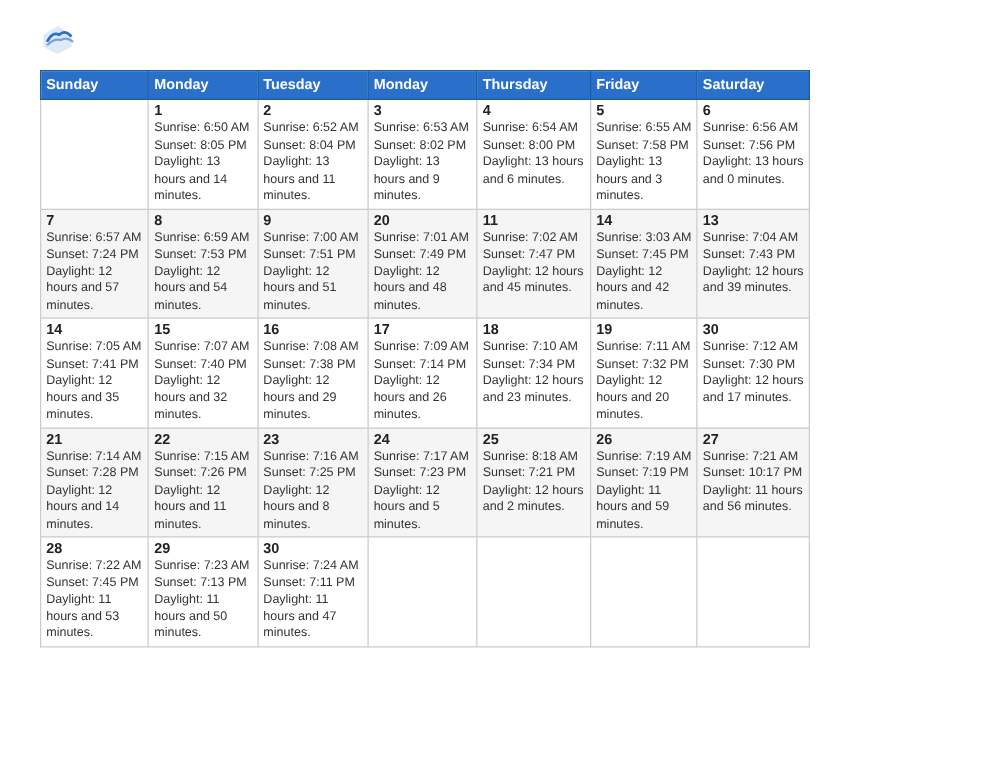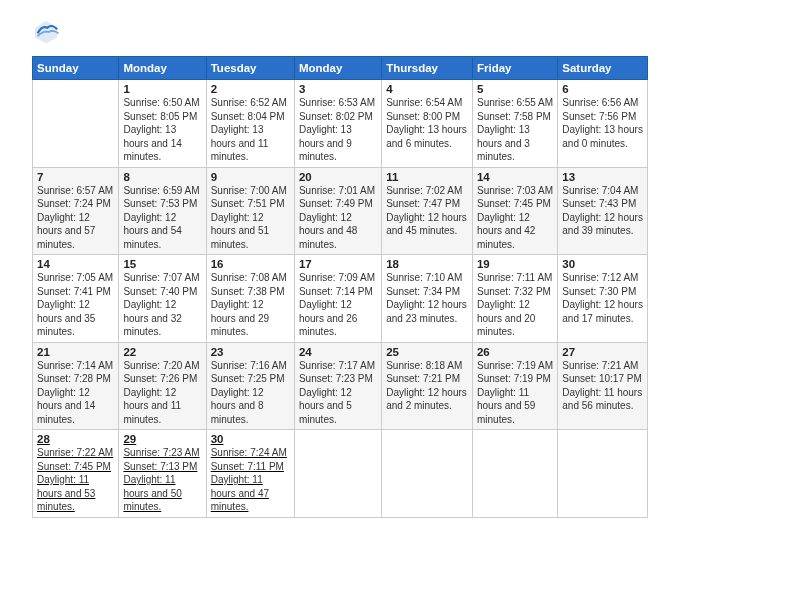--- a/index.html
+++ b/index.html
@@ -94,21 +94,20 @@
       display: block;
       margin-bottom: 1px;
     }
     .day-info {
       font-size: 10px;
       color: #333;
       line-height: 1.35;
     }
     .last-row td {
       vertical-align: top;
-      text-decoration: underline;
     }
   </style>
 </head>
 <body>
 
 <div class="page">
   <div class="header">
     <div class="logo">
       <svg class="logo-icon" viewBox="0 0 40 40">
         <rect x="0" y="0" width="40" height="40" fill="none"></rect>
@@ -216,21 +215,21 @@
           </td>
           <td>
             <span class="day-num">11</span>
             <div class="day-info">Sunrise: 7:02 AM
 Sunset: 7:47 PM
 Daylight: 12 hours
 and 45 minutes.</div>
           </td>
           <td>
             <span class="day-num">14</span>
-            <div class="day-info">Sunrise: 7:03 AM
+            <div class="day-info">Sunrise: 3:03 AM
 Sunset: 7:45 PM
 Daylight: 12 hours
 and 42 minutes.</div>
           </td>
           <td>
             <span class="day-num">13</span>
             <div class="day-info">Sunrise: 7:04 AM
 Sunset: 7:43 PM
 Daylight: 12 hours
 and 39 minutes.</div>
@@ -290,21 +289,21 @@
         <tr>
           <td>
             <span class="day-num">21</span>
             <div class="day-info">Sunrise: 7:14 AM
 Sunset: 7:28 PM
 Daylight: 12 hours
 and 14 minutes.</div>
           </td>
           <td>
             <span class="day-num">22</span>
-            <div class="day-info">Sunrise: 7:20 AM
+            <div class="day-info">Sunrise: 7:15 AM
 Sunset: 7:26 PM
 Daylight: 12 hours
 and 11 minutes.</div>
           </td>
           <td>
             <span class="day-num">23</span>
             <div class="day-info">Sunrise: 7:16 AM
 Sunset: 7:25 PM
 Daylight: 12 hours
 and 8 minutes.</div>

